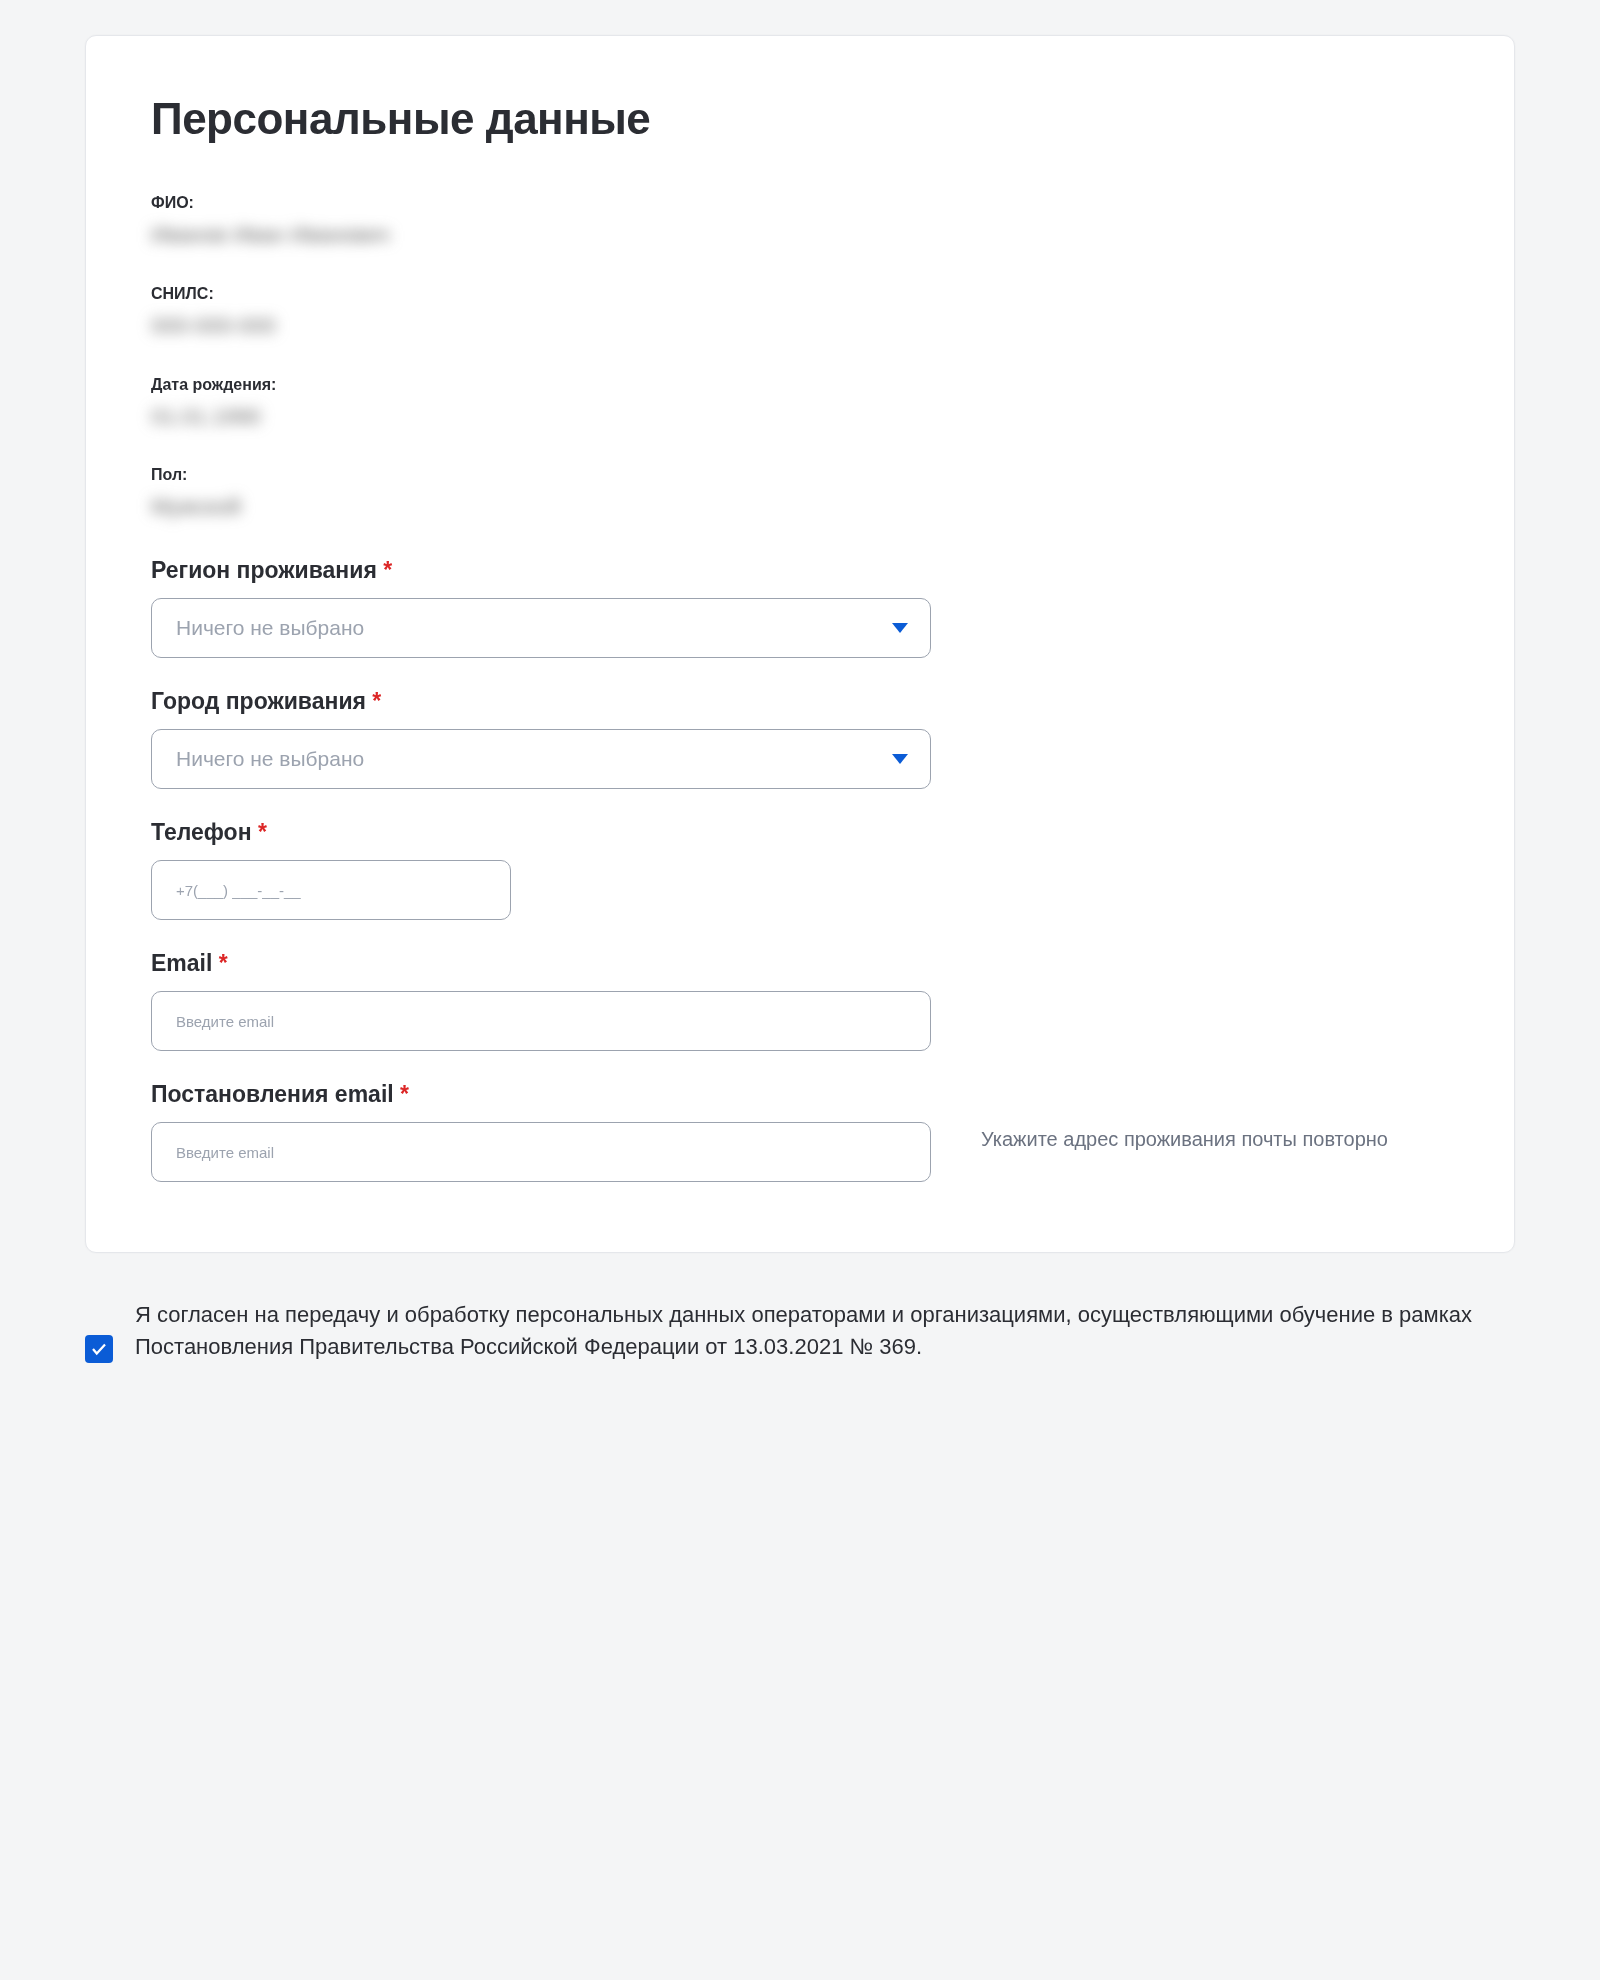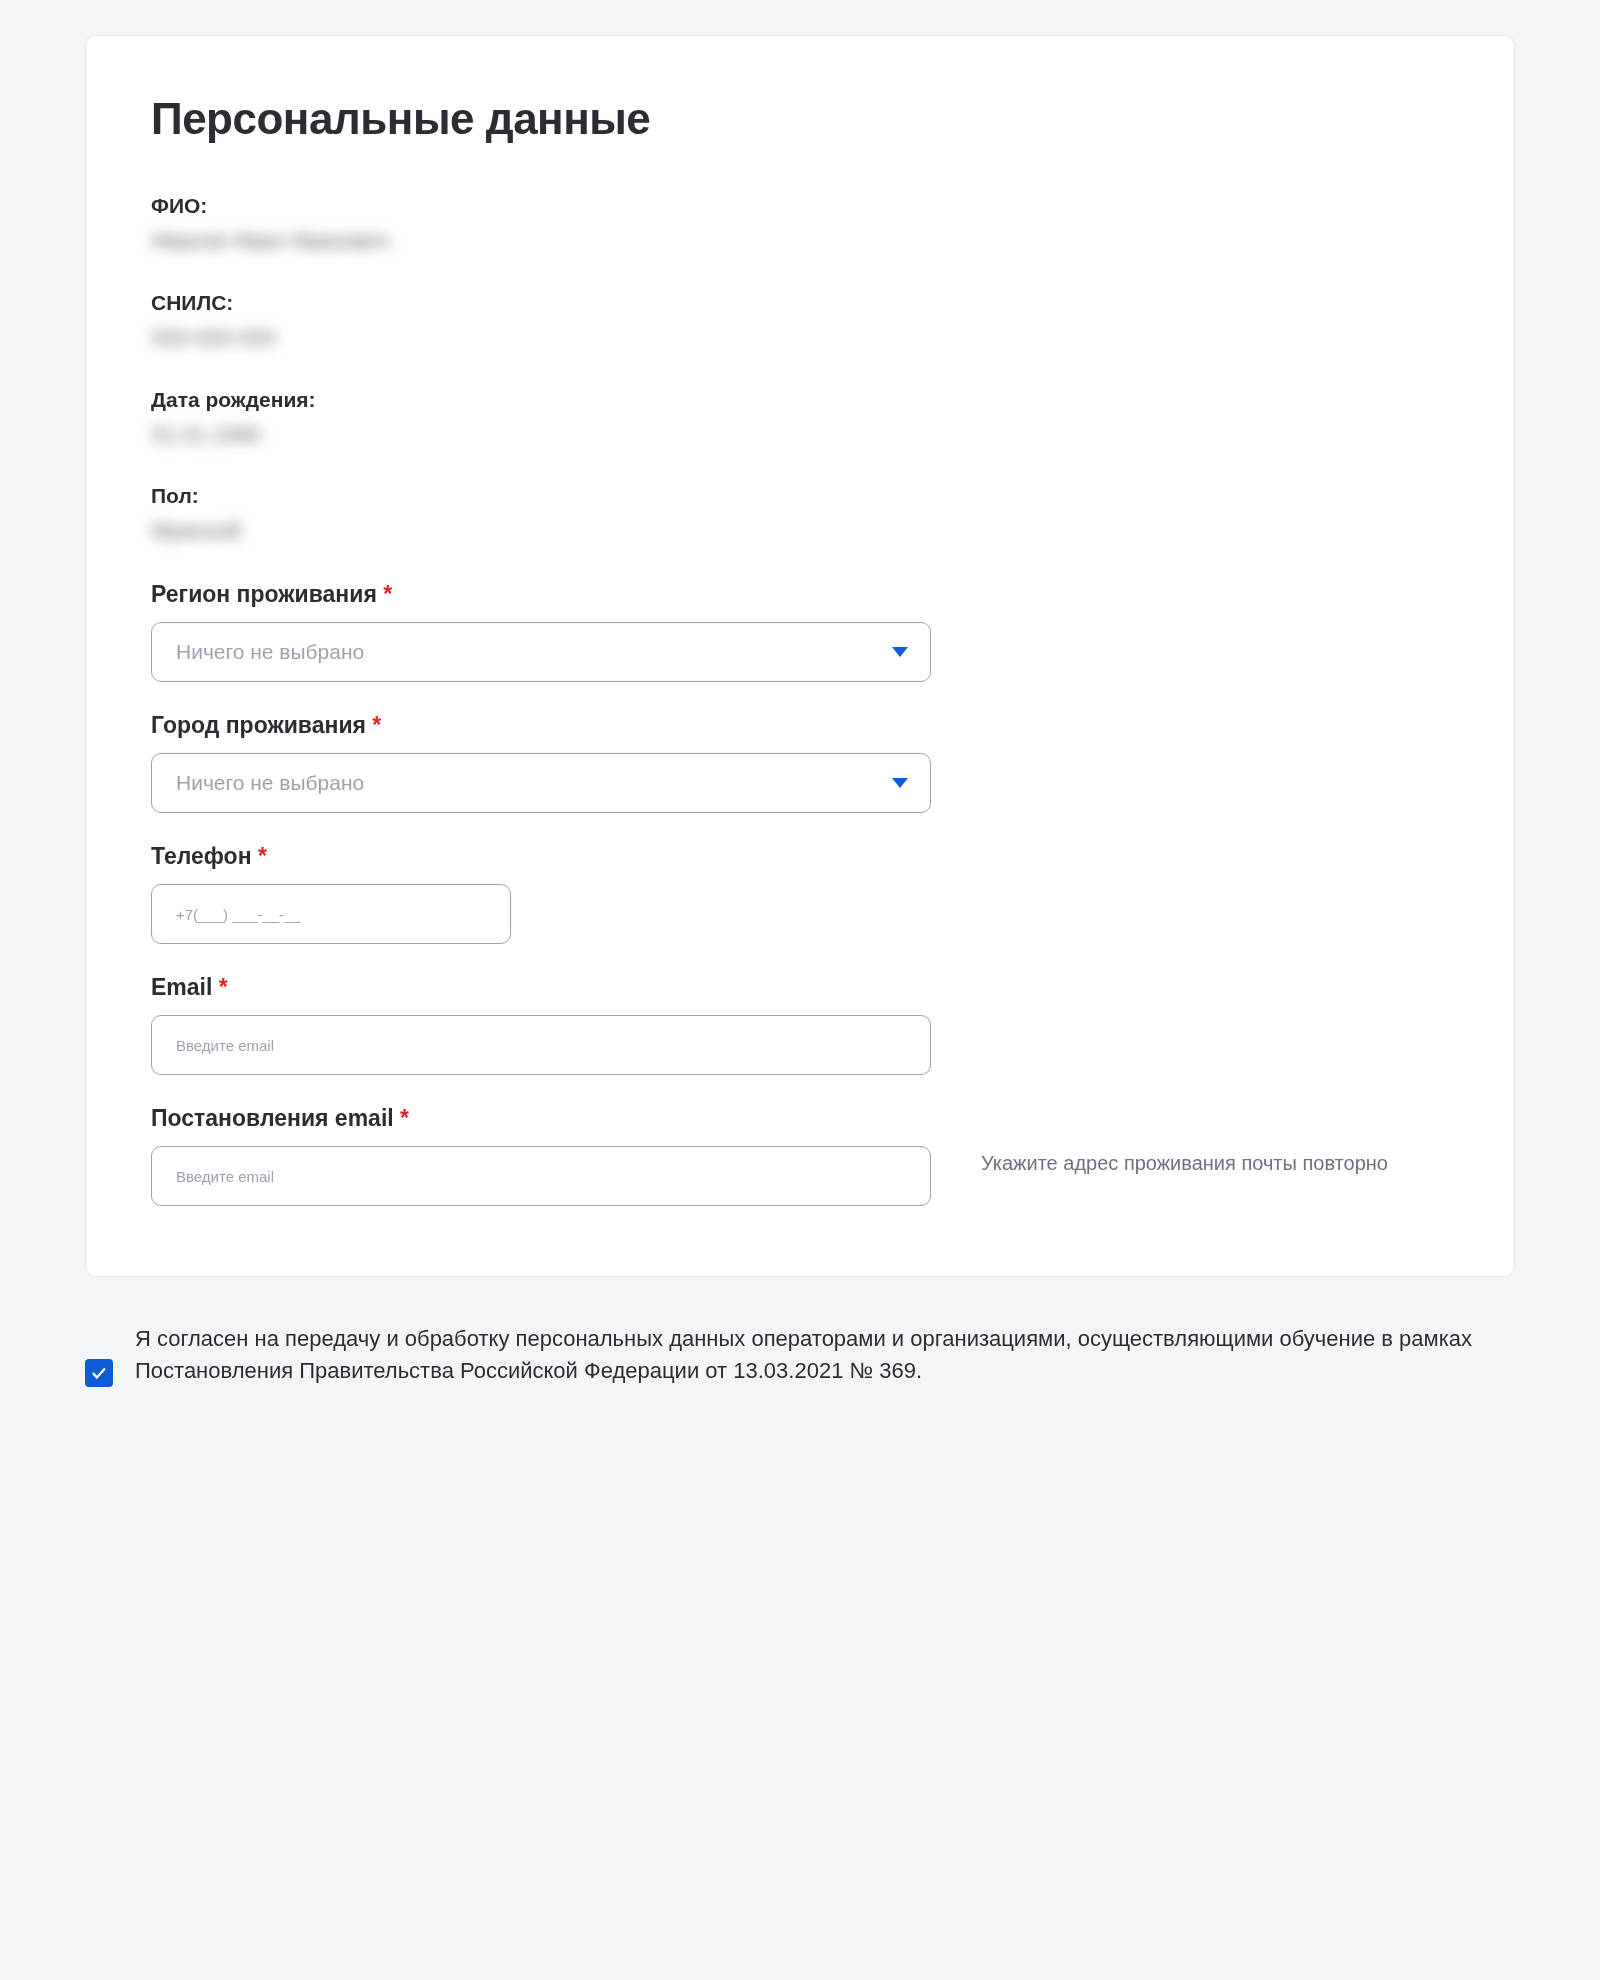--- a/index.html
+++ b/index.html
@@ -18,21 +18,21 @@
       box-shadow: 0 0 0 1px rgba(0,0,0,0.01);
     }
     h1 {
       font-size: 44px;
       font-weight: 700;
       letter-spacing: -0.5px;
       margin-bottom: 50px;
       color: #2b2d33;
     }
     .ro-field { margin-bottom: 34px; }
-    .ro-label { font-size: 21px; font-weight: 700; color: #2b2d33; margin-bottom: 8px; }
+    .ro-label { font-size: 16px; font-weight: 700; color: #2b2d33; margin-bottom: 8px; }
     .ro-value {
       font-size: 22px; color: #666;
       filter: blur(7px);
       user-select: none;
       line-height: 1.4;
     }
     .form-row { display: flex; gap: 50px; margin-bottom: 30px; align-items: flex-start; }
     .form-row:first-of-type { margin-top: 56px; }
     .form-main { flex: 0 0 780px; max-width: 780px; }
     .form-main.narrow { flex: 0 0 360px; max-width: 360px; }

